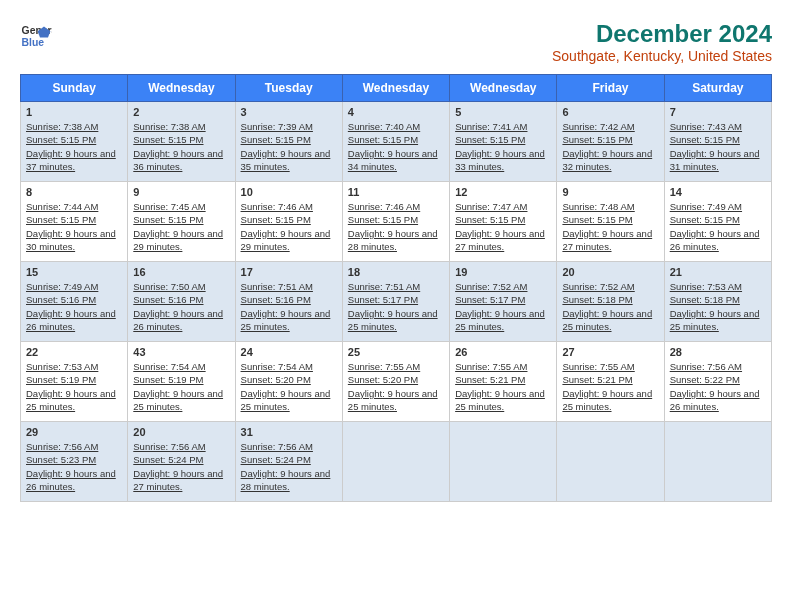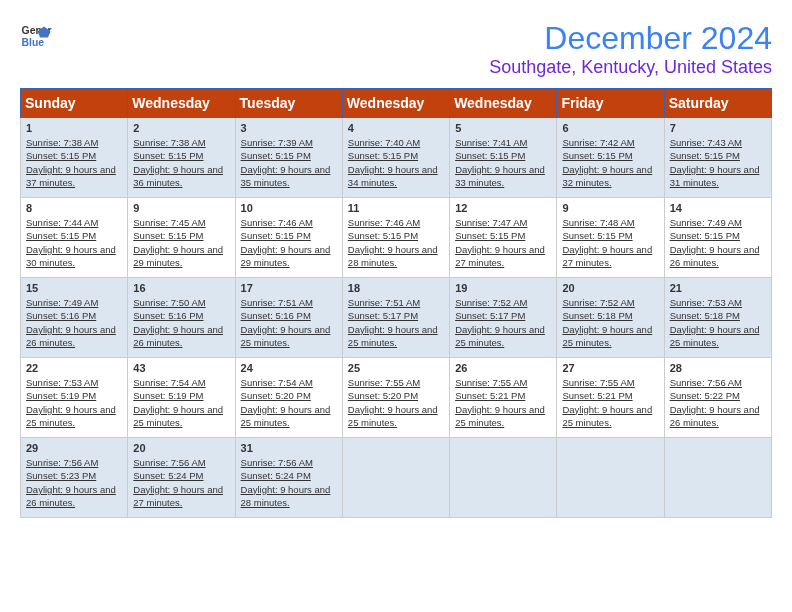--- a/index.html
+++ b/index.html
@@ -22,40 +22,40 @@
       gap: 4px;
     }
     .logo-icon {
       width: 32px;
       height: 32px;
     }
     .title-block {
       text-align: right;
     }
     .month-title {
-      font-size: 32px;
-      font-weight: normal;
-      color: #3b82f6;
+      font-size: 24px;
+      font-weight: bold;
+      color: #0f766e;
     }
     .subtitle {
-      font-size: 18px;
-      color: #6d28d9;
+      font-size: 14px;
+      color: #c2410c;
     }
     table {
       width: 100%;
       border-collapse: collapse;
       table-layout: fixed;
     }
     thead tr th {
-      background-color: #c2410c;
+      background-color: #3b82f6;
       color: #fff;
-      font-size: 14px;
+      font-size: 12px;
       font-weight: bold;
       padding: 6px 4px;
-      text-align: left;
+      text-align: center;
       border: 1px solid #3a62b0;
     }
     tbody tr td {
       vertical-align: top;
       padding: 4px 5px;
       font-size: 9.5px;
       color: #333;
       border: 1px solid #ccc;
       height: 80px;
     }

